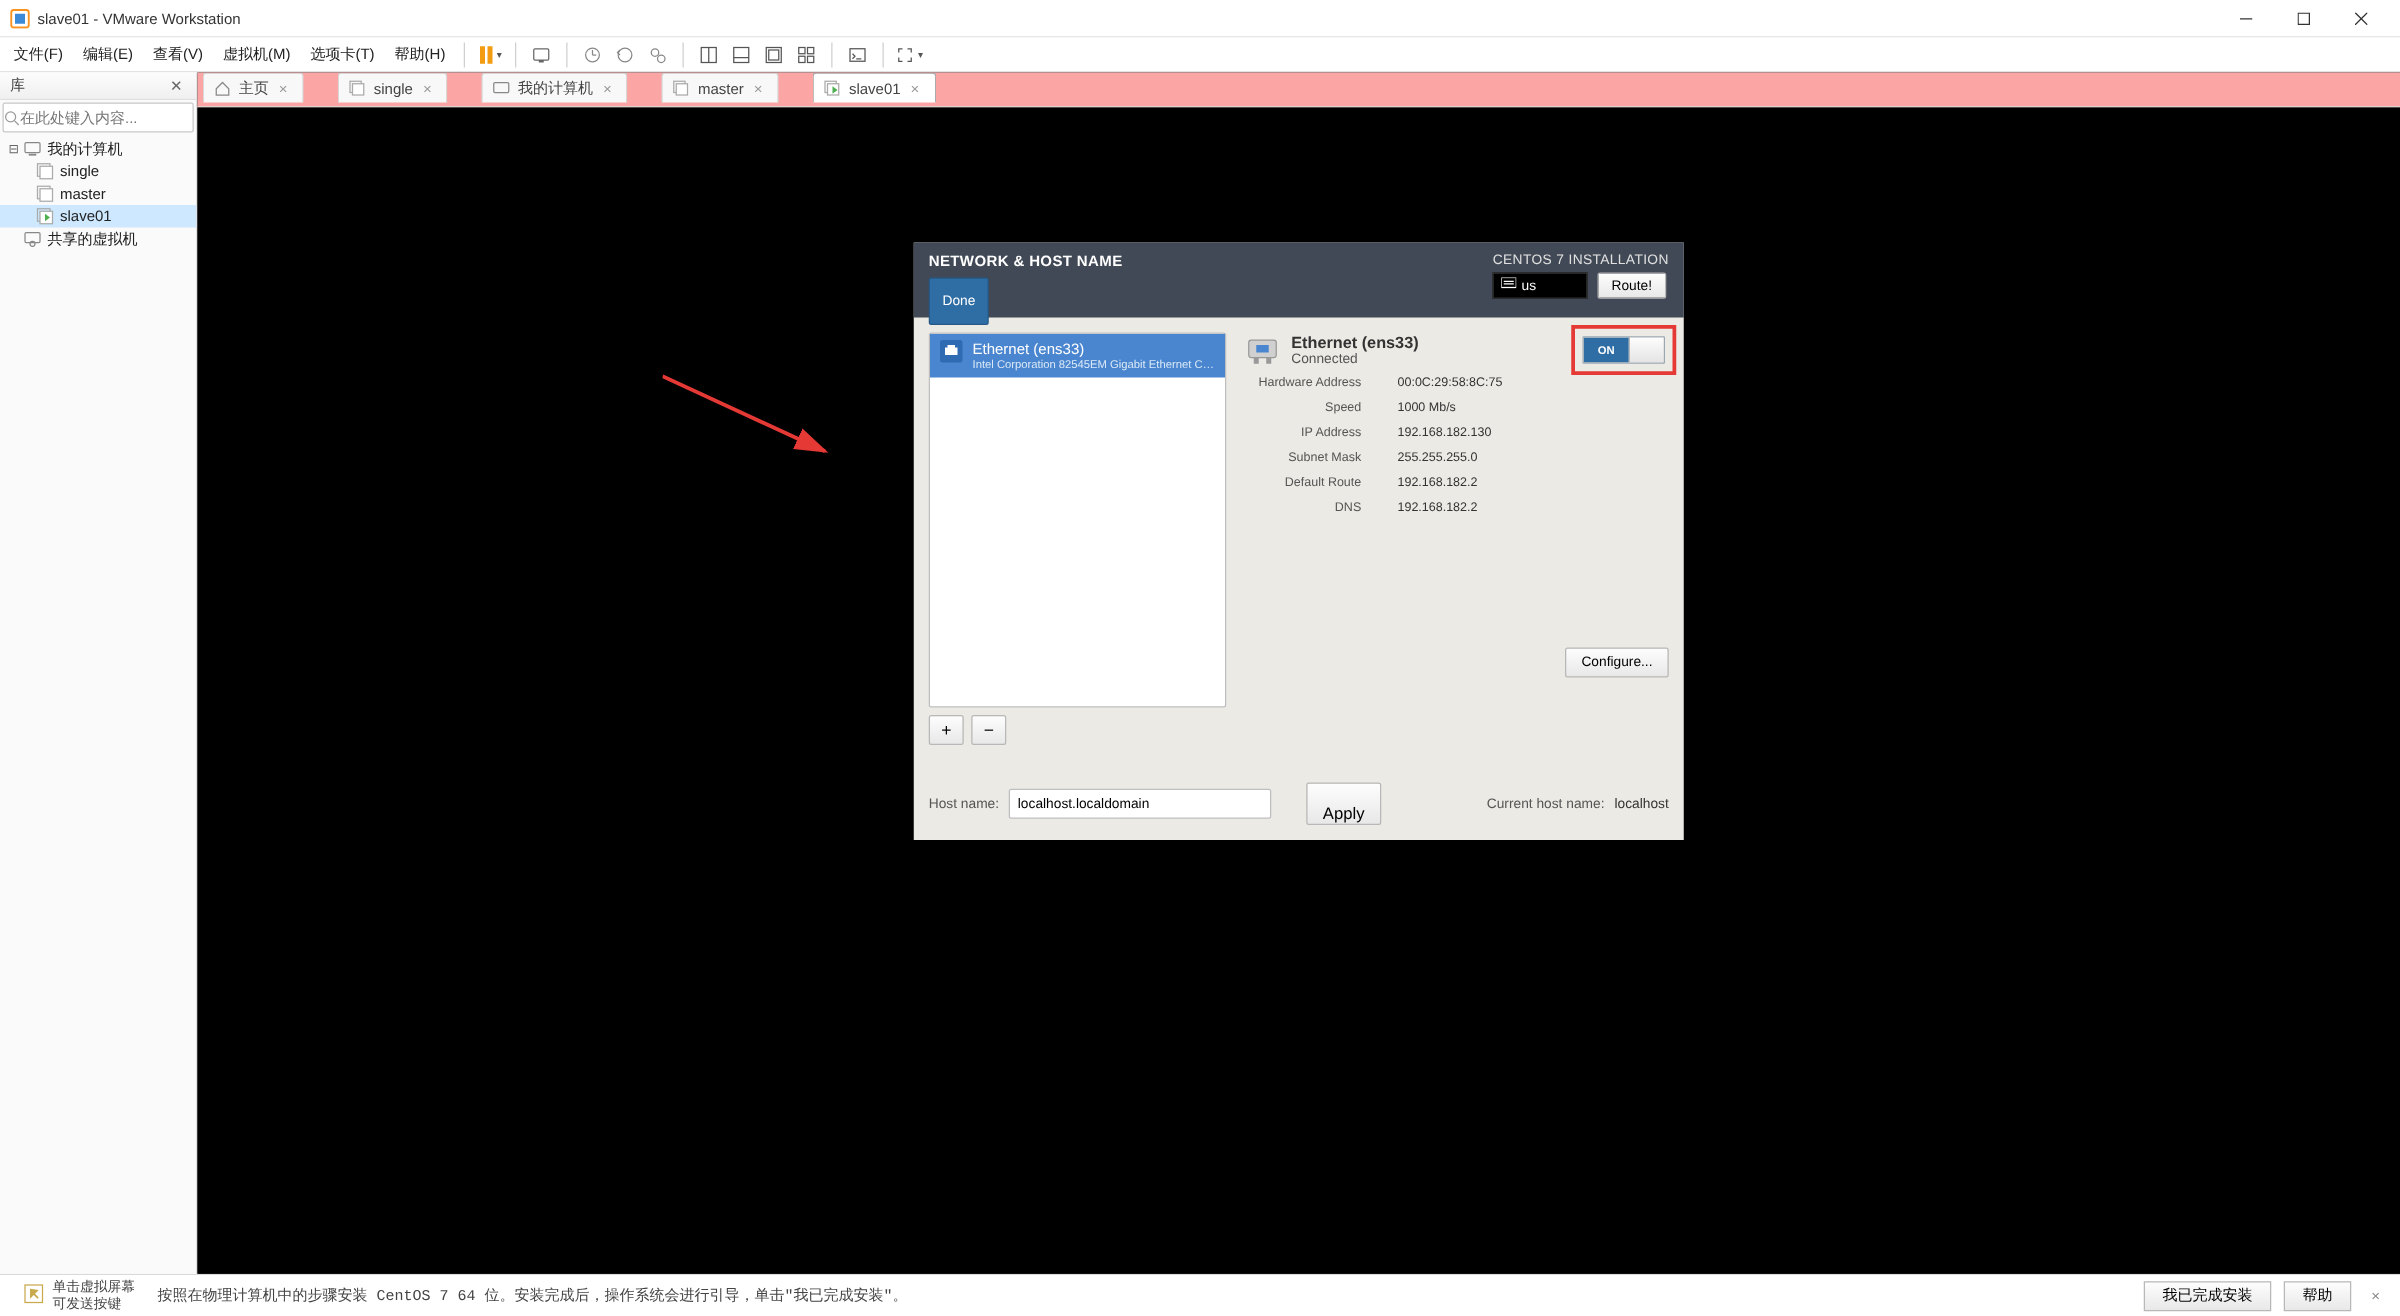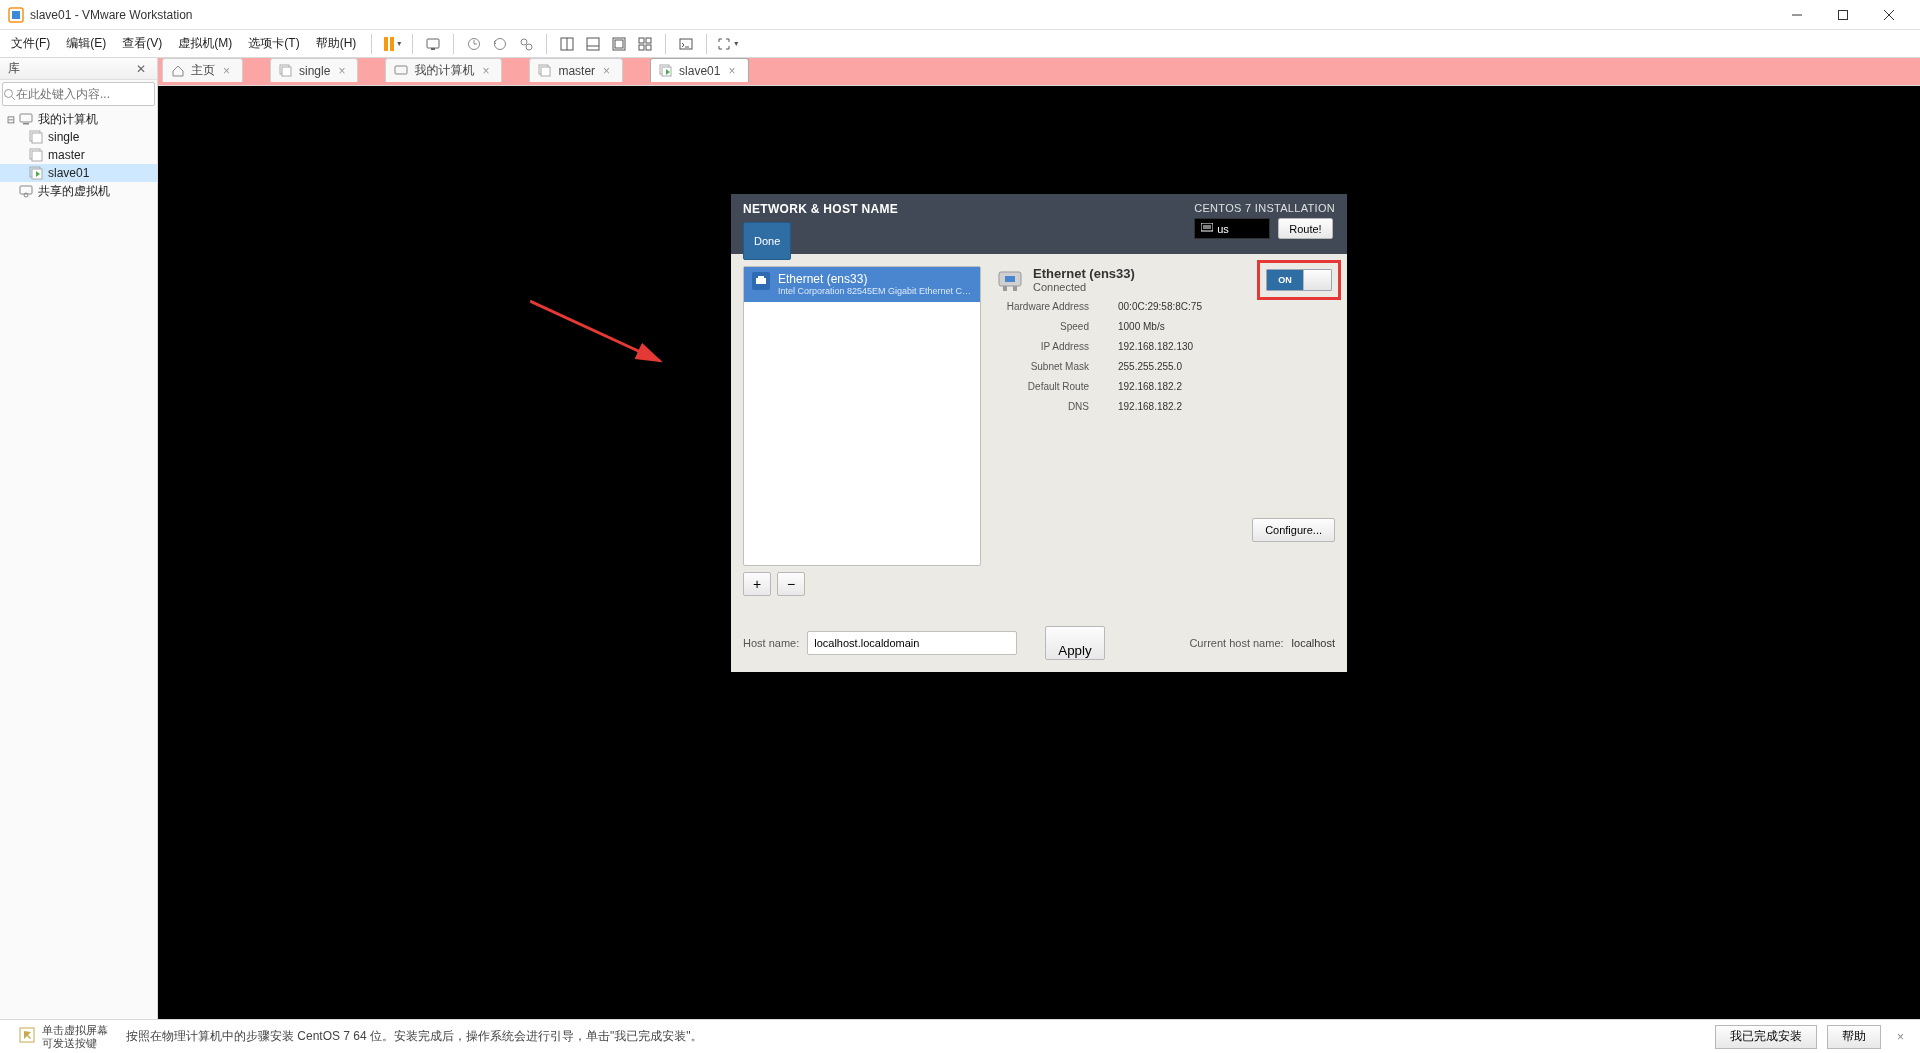--- a/index.html
+++ b/index.html
@@ -85,21 +85,21 @@
 .cfg-row .btn { height: 24px; padding: 0 12px; font-size: 11px; background: linear-gradient(#fdfdfd,#e8e8e8); border: 1px solid #b8b8b8; border-radius: 2px; cursor: pointer; }
 
 .hostrow { display: flex; align-items: center; gap: 8px; margin-top: 30px; font-size: 11px; color: #555;}
 .hostrow input { height: 24px; width: 210px; border: 1px solid #bfbfbf; border-radius: 2px; padding: 0 6px; font-size: 11px;}
 .hostrow .btn { height: 24px; padding: 16px 12px; background: linear-gradient(#fdfdfd,#e8e8e8); border: 1px solid #b8b8b8; border-radius: 2px; cursor: pointer; margin-left: 20px; }
 .hostrow .spacer { flex: 1; }
 .hostrow .chn { color: #333; }
 
 .footer { height: 34px; border-top: 1px solid #d9d9d9; background: #fff; display: flex; align-items: center; padding: 0 10px; gap: 10px; font-size: 12px; color: #444;}
 .footer .hint-box { height: 26px; display: flex; align-items: center; padding: 0 8px; gap: 6px; cursor: pointer; }
-.footer .msg { flex: 1; }
+.footer .msg { flex: 1; font-family: Liberation Mono, monospace; }
 .footer .btn { height: 24px; padding: 0 14px; border: 1px solid #b8b8b8; background: linear-gradient(#fdfdfd,#e8e8e8); cursor: pointer; font-size: 12px; }
 .footer .xf { color: #888; padding: 0 6px; cursor: pointer; }
 </style>
 </head>
 <body>
 
 <div class="titlebar">
   <span class="vm-logo">
     <svg viewBox="0 0 16 16">
         <rect x="1" y="1" width="14" height="14" rx="2" fill="#fff" stroke="#f7931e" stroke-width="1.5"></rect>

